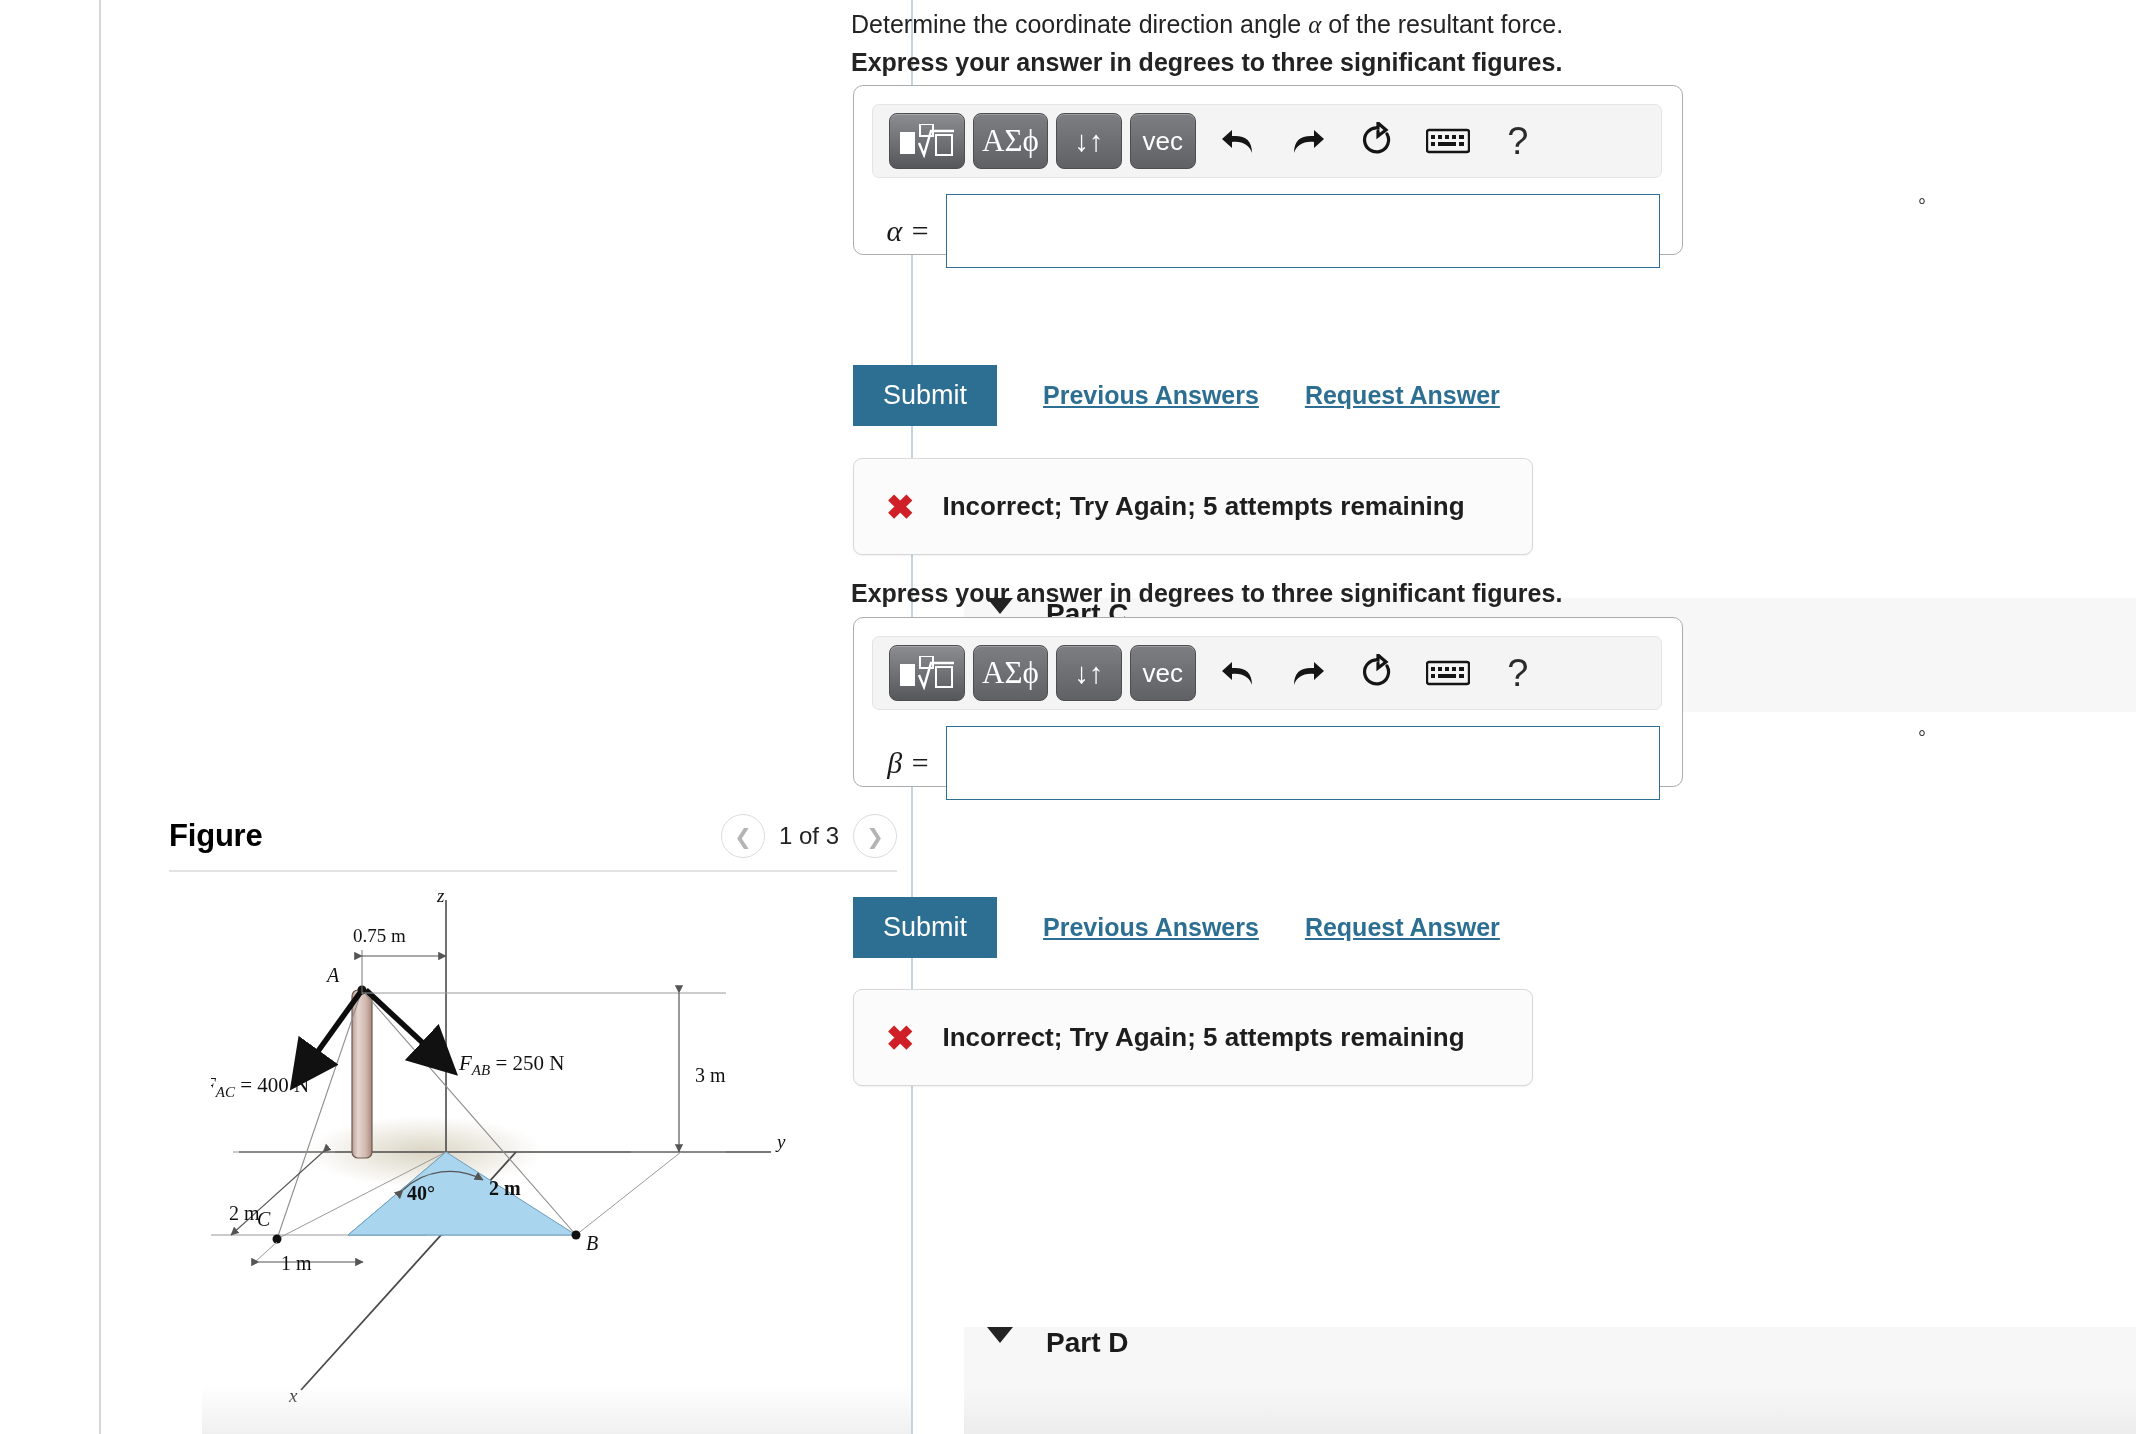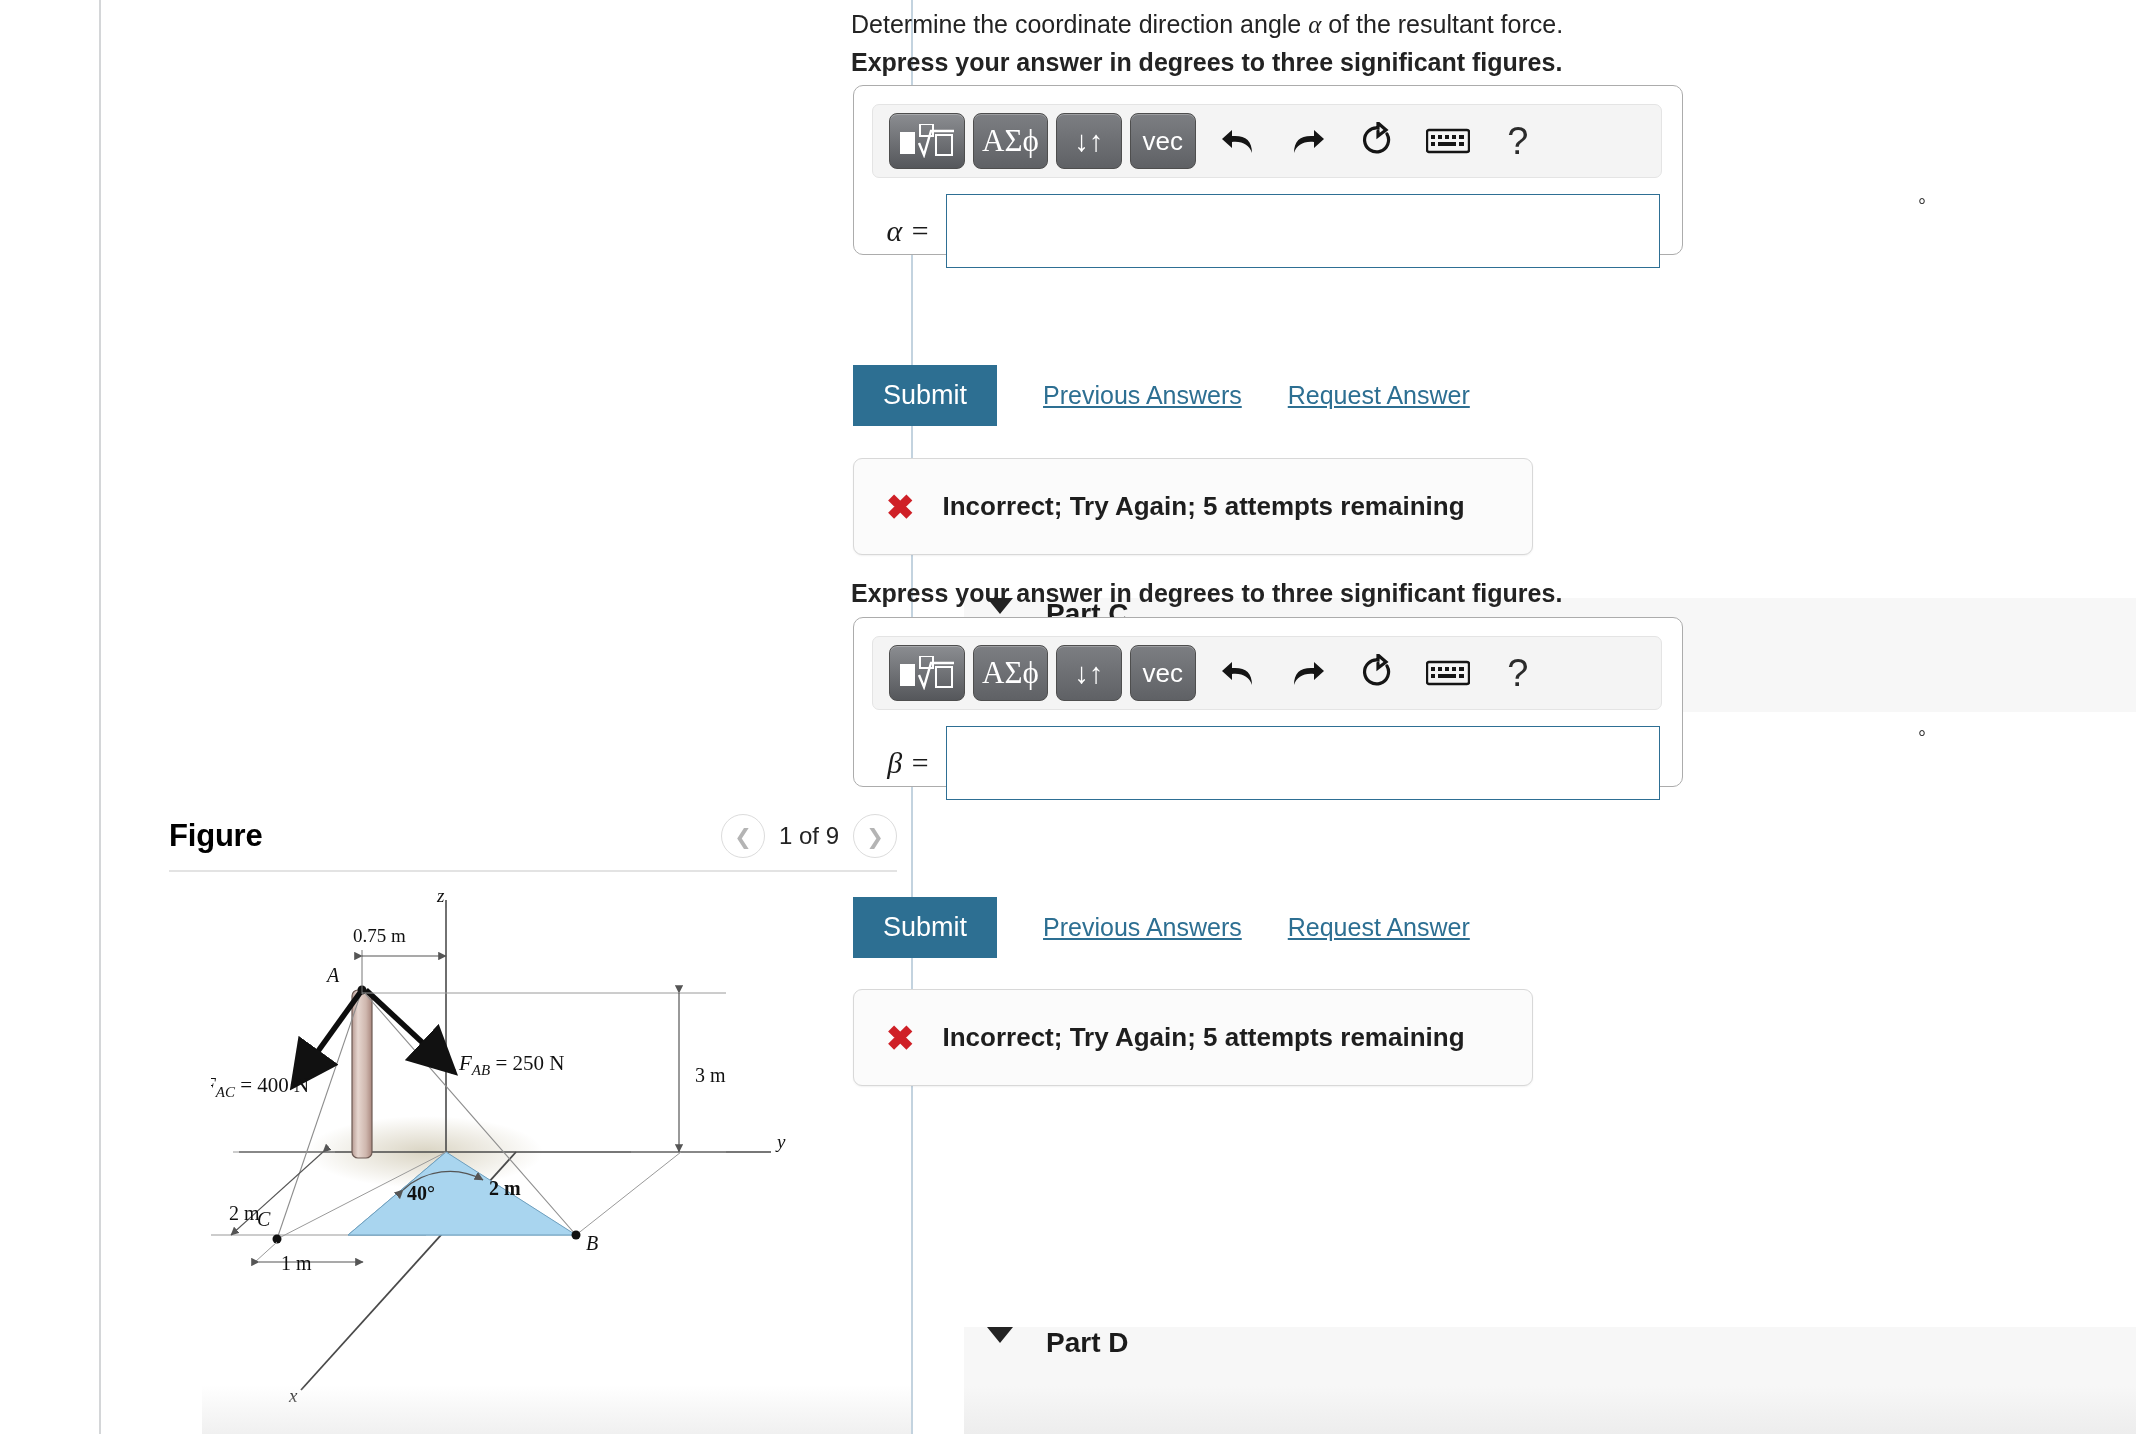--- a/index.html
+++ b/index.html
@@ -142,21 +142,21 @@
 
   
   .submit-row { position: absolute; display: flex; align-items: center; }
   .submit-btn {
     background: #2d6f92; color: #ffffff;
     border: none; border-radius: 0;
     font-size: 27px; font-family: "Liberation Sans", sans-serif;
     padding: 15px 30px; cursor: pointer;
   }
   .ans-link {
-    color: #2d6f92; font-size: 25px; font-weight: normal;
+    color: #2d6f92; font-size: 25px; font-weight: bold;
     text-decoration: underline; margin-left: 46px; cursor: pointer;
   }
 
   
   .feedback {
     position: absolute;
     width: 680px; height: 97px;
     border: 1.5px solid #d8d8d8; border-radius: 9px;
     background: #fbfbfb;
     display: flex; align-items: center; padding-left: 32px;
@@ -193,21 +193,21 @@
 <div id="page">
 
   <div class="left-rail-divider"></div>
 
   <div class="figure-pane">
 
     <div class="figure-header">
       <div class="figure-title">Figure</div>
       <div class="figure-nav">
         <div class="nav-circle">❮</div>
-        <div class="nav-count">1 of 9</div>
+        <div class="nav-count">1 of 3</div>
         <div class="nav-circle">❯</div>
       </div>
     </div>
     <div class="figure-rule"></div>
 
     <div class="figure-canvas">
       <svg width="660" height="540" viewBox="0 0 660 540">
         <defs>
           <marker id="ah" markerWidth="9" markerHeight="9" refX="8" refY="4.5" orient="auto">
             <path d="M0,0 L9,4.5 L0,9 Z" fill="#111"></path>

